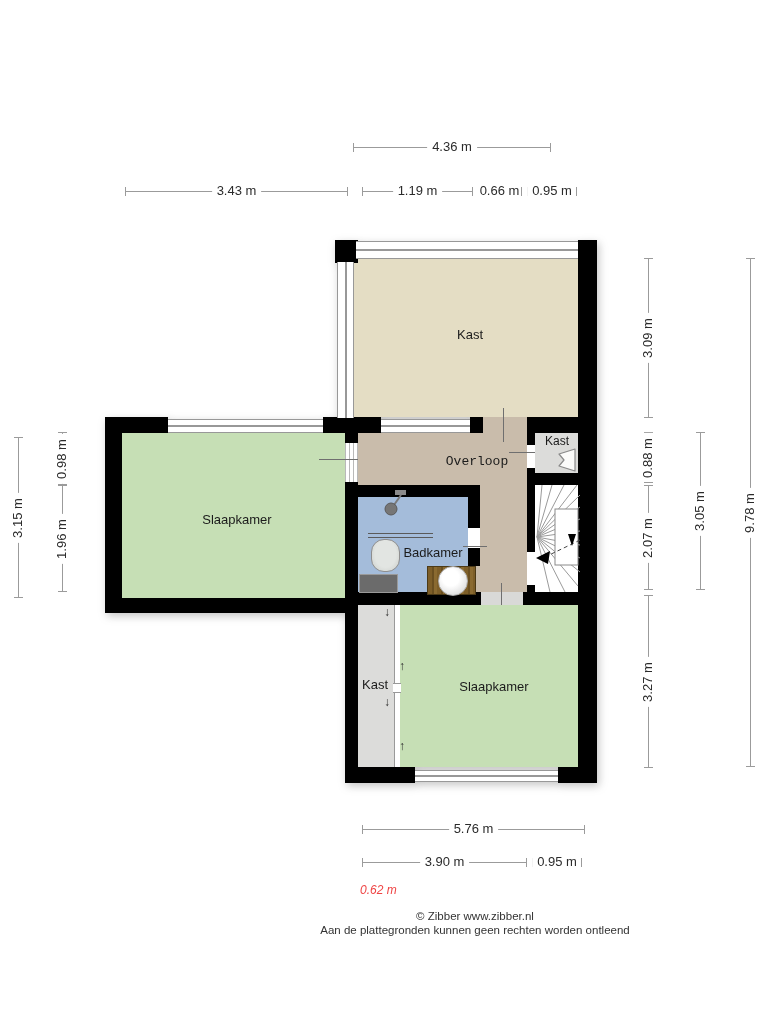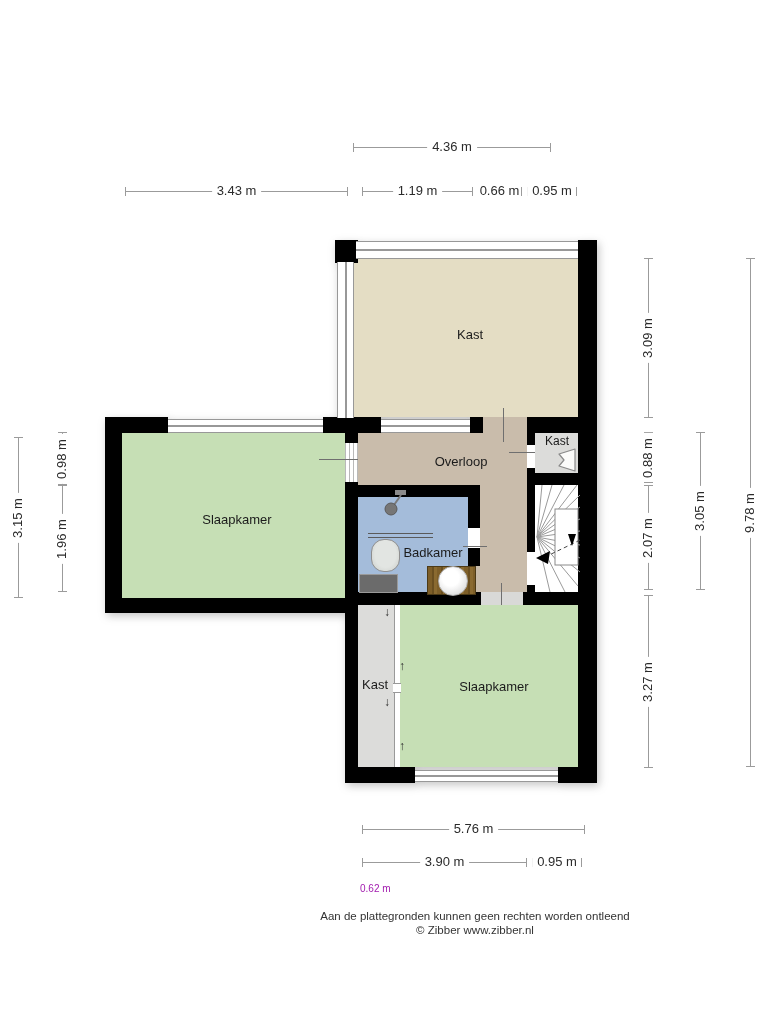--- a/index.html
+++ b/index.html
@@ -20,21 +20,21 @@
   .dim-h{position:absolute;height:9px;background:linear-gradient(#9b9b9b,#9b9b9b) no-repeat 0 4px/100% 1px;}
   .dim-h::before,.dim-h::after{content:"";position:absolute;top:0;width:1px;height:9px;background:#9b9b9b;}
   .dim-h::before{left:0;}
   .dim-h::after{right:0;}
   .dim-h .val{position:absolute;left:50%;top:4px;transform:translate(-50%,-50%);background:#fff;padding:0 5px;font-size:13px;color:#2b2b2b;white-space:nowrap;line-height:1.15;}
   .dim-v{position:absolute;width:9px;background:linear-gradient(#9b9b9b,#9b9b9b) no-repeat 4px 0/1px 100%;}
   .dim-v::before,.dim-v::after{content:"";position:absolute;left:0;width:9px;height:1px;background:#9b9b9b;}
   .dim-v::before{top:0;}
   .dim-v::after{bottom:0;}
   .dim-v .val{position:absolute;left:4px;top:50%;transform:translate(-50%,-50%) rotate(-90deg);background:#fff;padding:0 5px;font-size:13px;color:#2b2b2b;white-space:nowrap;line-height:1.15;}
-  .dim-text{position:absolute;font-size:10px;color:#a21caf;white-space:nowrap;}
+  .dim-text{position:absolute;font-size:12px;color:#ef4444;white-space:nowrap;font-style:italic;}
   .slide-arrow{position:absolute;font-size:12px;color:#2b2b2b;line-height:1;}
   .fixture{position:absolute;}
   .basin{border-radius:13px;background:radial-gradient(ellipse at 50% 45%,#e2e5e2 0 55%,#c8ccc8 100%);border:1px solid #8e8e8e;}
   .screen{border-top:1px solid #5a5a5a;border-bottom:1px solid #5a5a5a;}
   .vanity{background:repeating-linear-gradient(90deg,#7d5e28 0 4px,#6a4f20 4px 6px,#8a6a30 6px 9px);border:1px solid #4c3a16;}
   .bowl{border-radius:50%;background:radial-gradient(circle at 42% 38%,#ffffff 0 35%,#ececec 60%,#d8d8d8 85%,#cfcfcf 100%);border:1px solid #b0b0b0;}
   .radiator{background:#6b6b6b;border:1px solid #9a9a9a;}
   .handle{position:absolute;background:#fff;border-top:1px solid #999;border-bottom:1px solid #999;}
   .footer{position:absolute;left:182px;top:909px;width:586px;text-align:center;font-size:11.5px;color:#333;line-height:14px;}
 </style>
@@ -136,21 +136,21 @@
     <div class="fixture bowl" style="left:438px;top:566px;width:28px;height:28px;"></div>
     <div class="fixture radiator" style="left:359px;top:574px;width:37px;height:17px;"></div>
 
     <span class="slide-arrow" style="left:384px;top:606px;">↓</span>
     <span class="slide-arrow" style="left:399px;top:660px;">↑</span>
     <span class="slide-arrow" style="left:384px;top:696px;">↓</span>
     <span class="slide-arrow" style="left:399px;top:740px;">↑</span>
     <div class="handle" style="left:393px;top:683px;width:8px;height:8px;"></div>
 
     <span class="room-label" style="left:470px;top:334px;">Kast</span>
-    <span class="room-label" style="left:461px;top:461px;">Overloop</span>
+    <span class="room-label" style="left:477px;top:461px;font-family:Liberation Mono, monospace;">Overloop</span>
     <span class="room-label" style="left:433px;top:552px;text-align:right;">Badkamer</span>
     <span class="room-label small" style="left:557px;top:441px;">Kast</span>
     <span class="room-label" style="left:237px;top:519px;">Slaapkamer</span>
     <span class="room-label" style="left:375px;top:684px;">Kast</span>
     <span class="room-label" style="left:494px;top:686px;">Slaapkamer</span>
   </div>
 
   <div class="dim-h" style="left:353px;top:143px;width:198px;">
       <span class="val">4.36 m</span>
     </div>
@@ -201,17 +201,17 @@
     </div>
   <div class="dim-h" style="left:362px;top:858px;width:165px;">
       <span class="val">3.90 m</span>
     </div>
   <div class="dim-h" style="left:532px;top:858px;width:50px;">
       <span class="val">0.95 m</span>
     </div>
   <span class="dim-text" style="left:360px;top:883px;">0.62 m</span>
 
   <div class="footer">
+    <div>© Zibber www.zibber.nl</div>
     <div>Aan de plattegronden kunnen geen rechten worden ontleend</div>
-    <div>© Zibber www.zibber.nl</div>
   </div>
 
 </div>
 
 </body></html>

